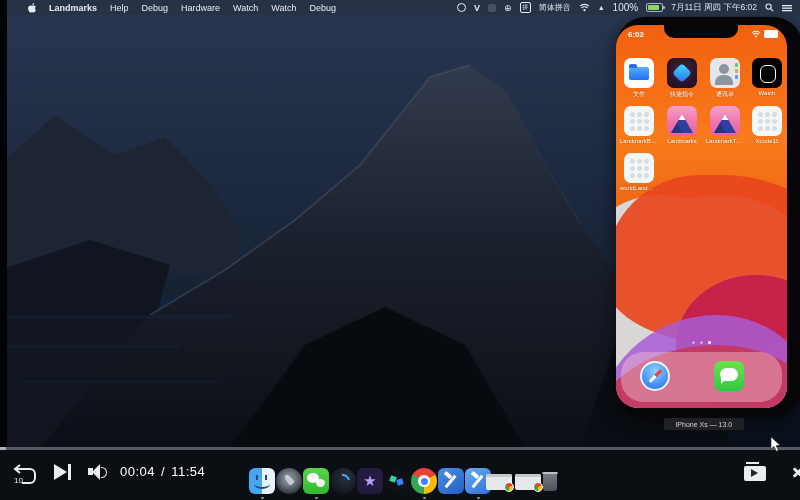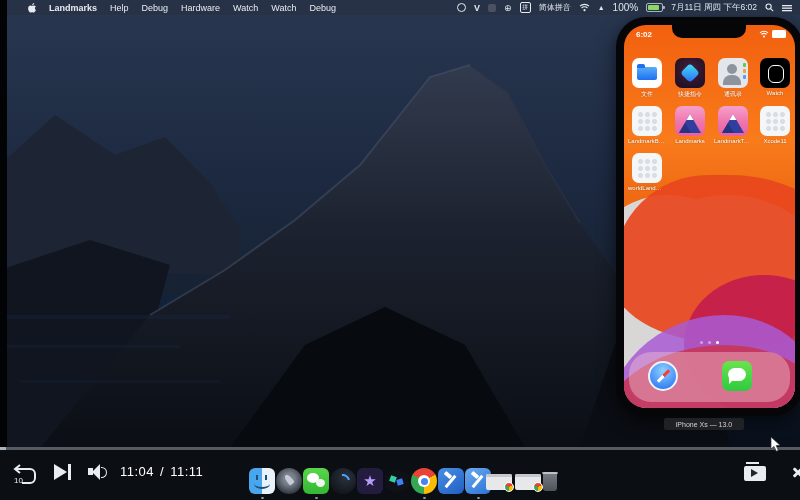--- a/index.html
+++ b/index.html
@@ -29,21 +29,21 @@
   #leftbar{left:0;top:0;width:7px;height:448px;background:#020304;z-index:40;}
 
   
   #wall{left:0;top:15px;width:800px;height:433px;
         background:linear-gradient(180deg,#28364f 0%,#1d2a42 35%,#15202f 70%,#0c131d 100%);overflow:hidden;}
   #wall svg{display:block;}
 
   
   #device{left:616px;top:17px;width:187px;height:399px;background:#060608;border-radius:30px;
           box-shadow:0 6px 18px rgba(0,0,0,.6);z-index:20;}
-  #screen{left:8px;top:8px;width:171px;height:383px;border-radius:22px;overflow:hidden;
+  #screen{left:0;top:8px;width:171px;height:383px;border-radius:22px;overflow:hidden;
           background:linear-gradient(180deg,#f2600f 0%,#f97b1b 30%,#ef6a14 45%);}
   .wp{position:absolute;}
   #wp-gray{left:-46px;top:170px;width:180px;height:190px;border-radius:50%;background:#d9d7d6;
            box-shadow:60px 30px 0 30px #d9d7d6;}
   #wp-red{left:-10px;top:150px;width:230px;height:170px;border-radius:45% 55% 40% 60%/60% 50% 60% 40%;
           background:#e8471d;opacity:.92;}
   #wp-crimson{left:60px;top:250px;width:160px;height:140px;border-radius:50%;background:#c21d4c;opacity:.9;}
   #wp-purple{left:-20px;top:290px;width:220px;height:130px;border-radius:55% 45% 0 0/90% 70% 0 0;
              background:#a85bd4;opacity:.85;}
   #wp-rose{left:-30px;top:320px;width:240px;height:110px;border-radius:60% 50% 0 0/100% 80% 0 0;
@@ -375,23 +375,23 @@
     <div id="skip" class="ctl">
         <i></i>
         <b></b>
       </div>
     <div id="vol" class="ctl">
       <span class="box"></span>
         <span class="cone"></span>
         <span class="w1"></span>
     </div>
     <div id="time" class="ctl">
-      <span>11:04</span>
+      <span>00:04</span>
       <span>/</span>
-      <span>11:11</span>
+      <span>11:54</span>
     </div>
     <div id="miniplayer" class="ctl">
         <i></i>
       </div>
     <div id="fs" class="ctl">
         <i></i>
         <b></b>
       </div>
   </div>
 

